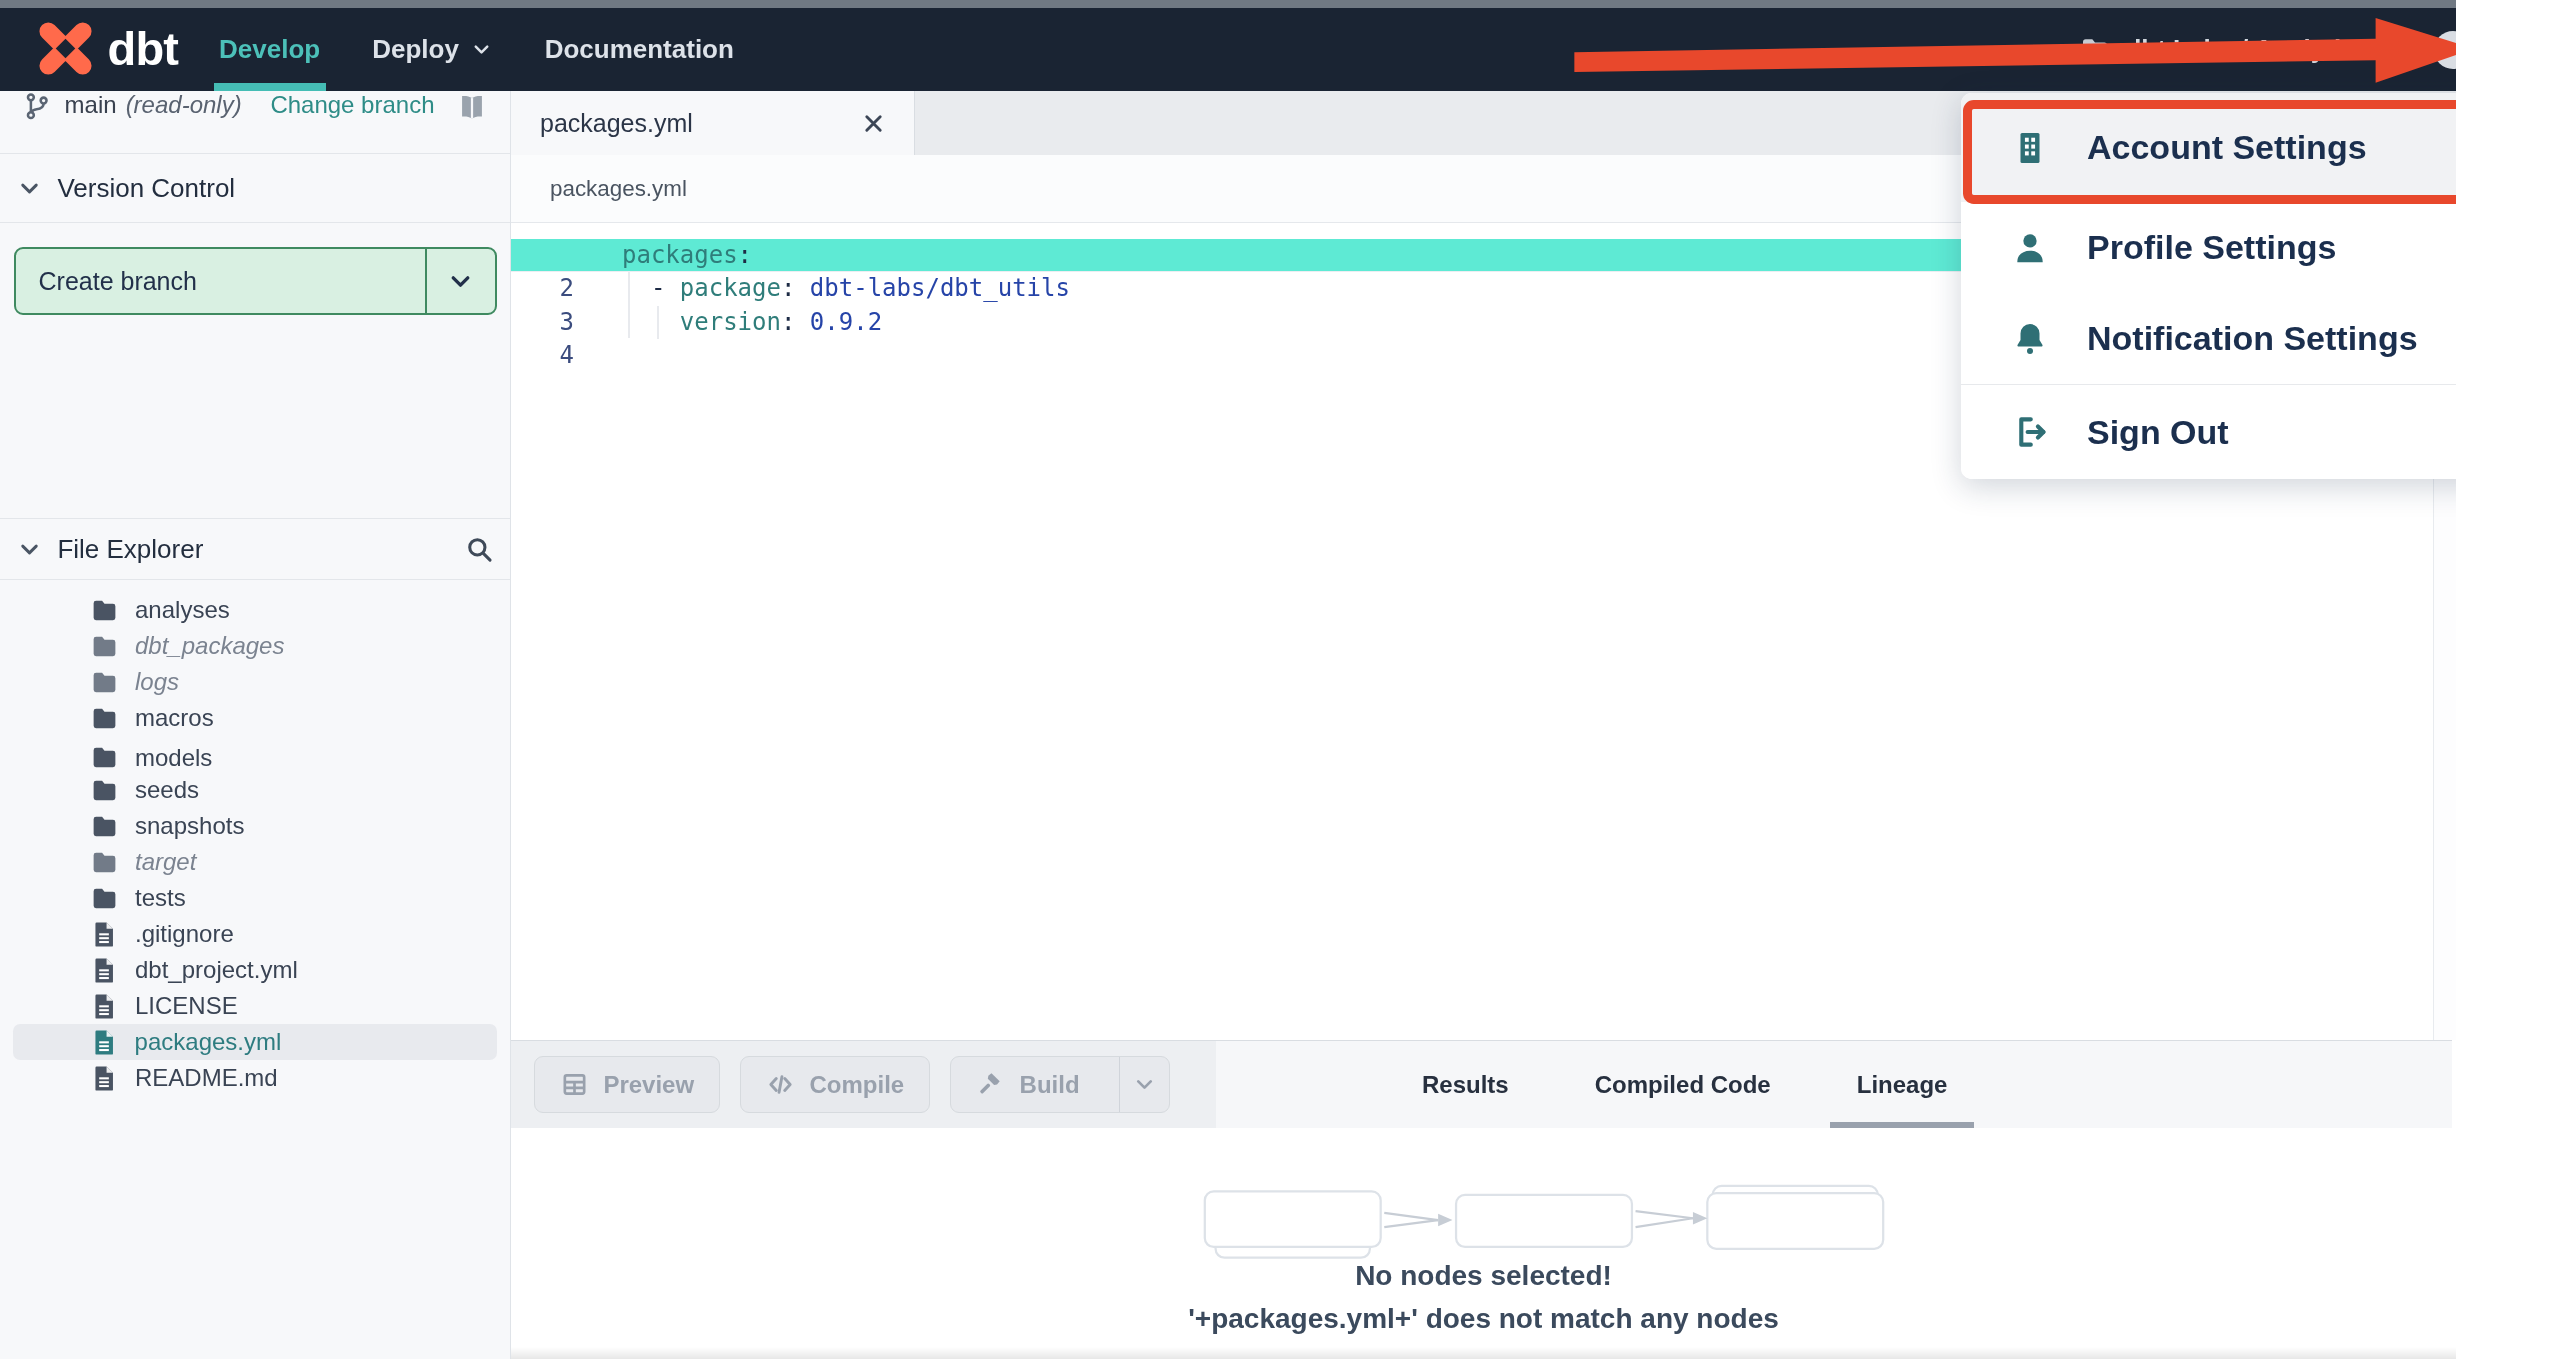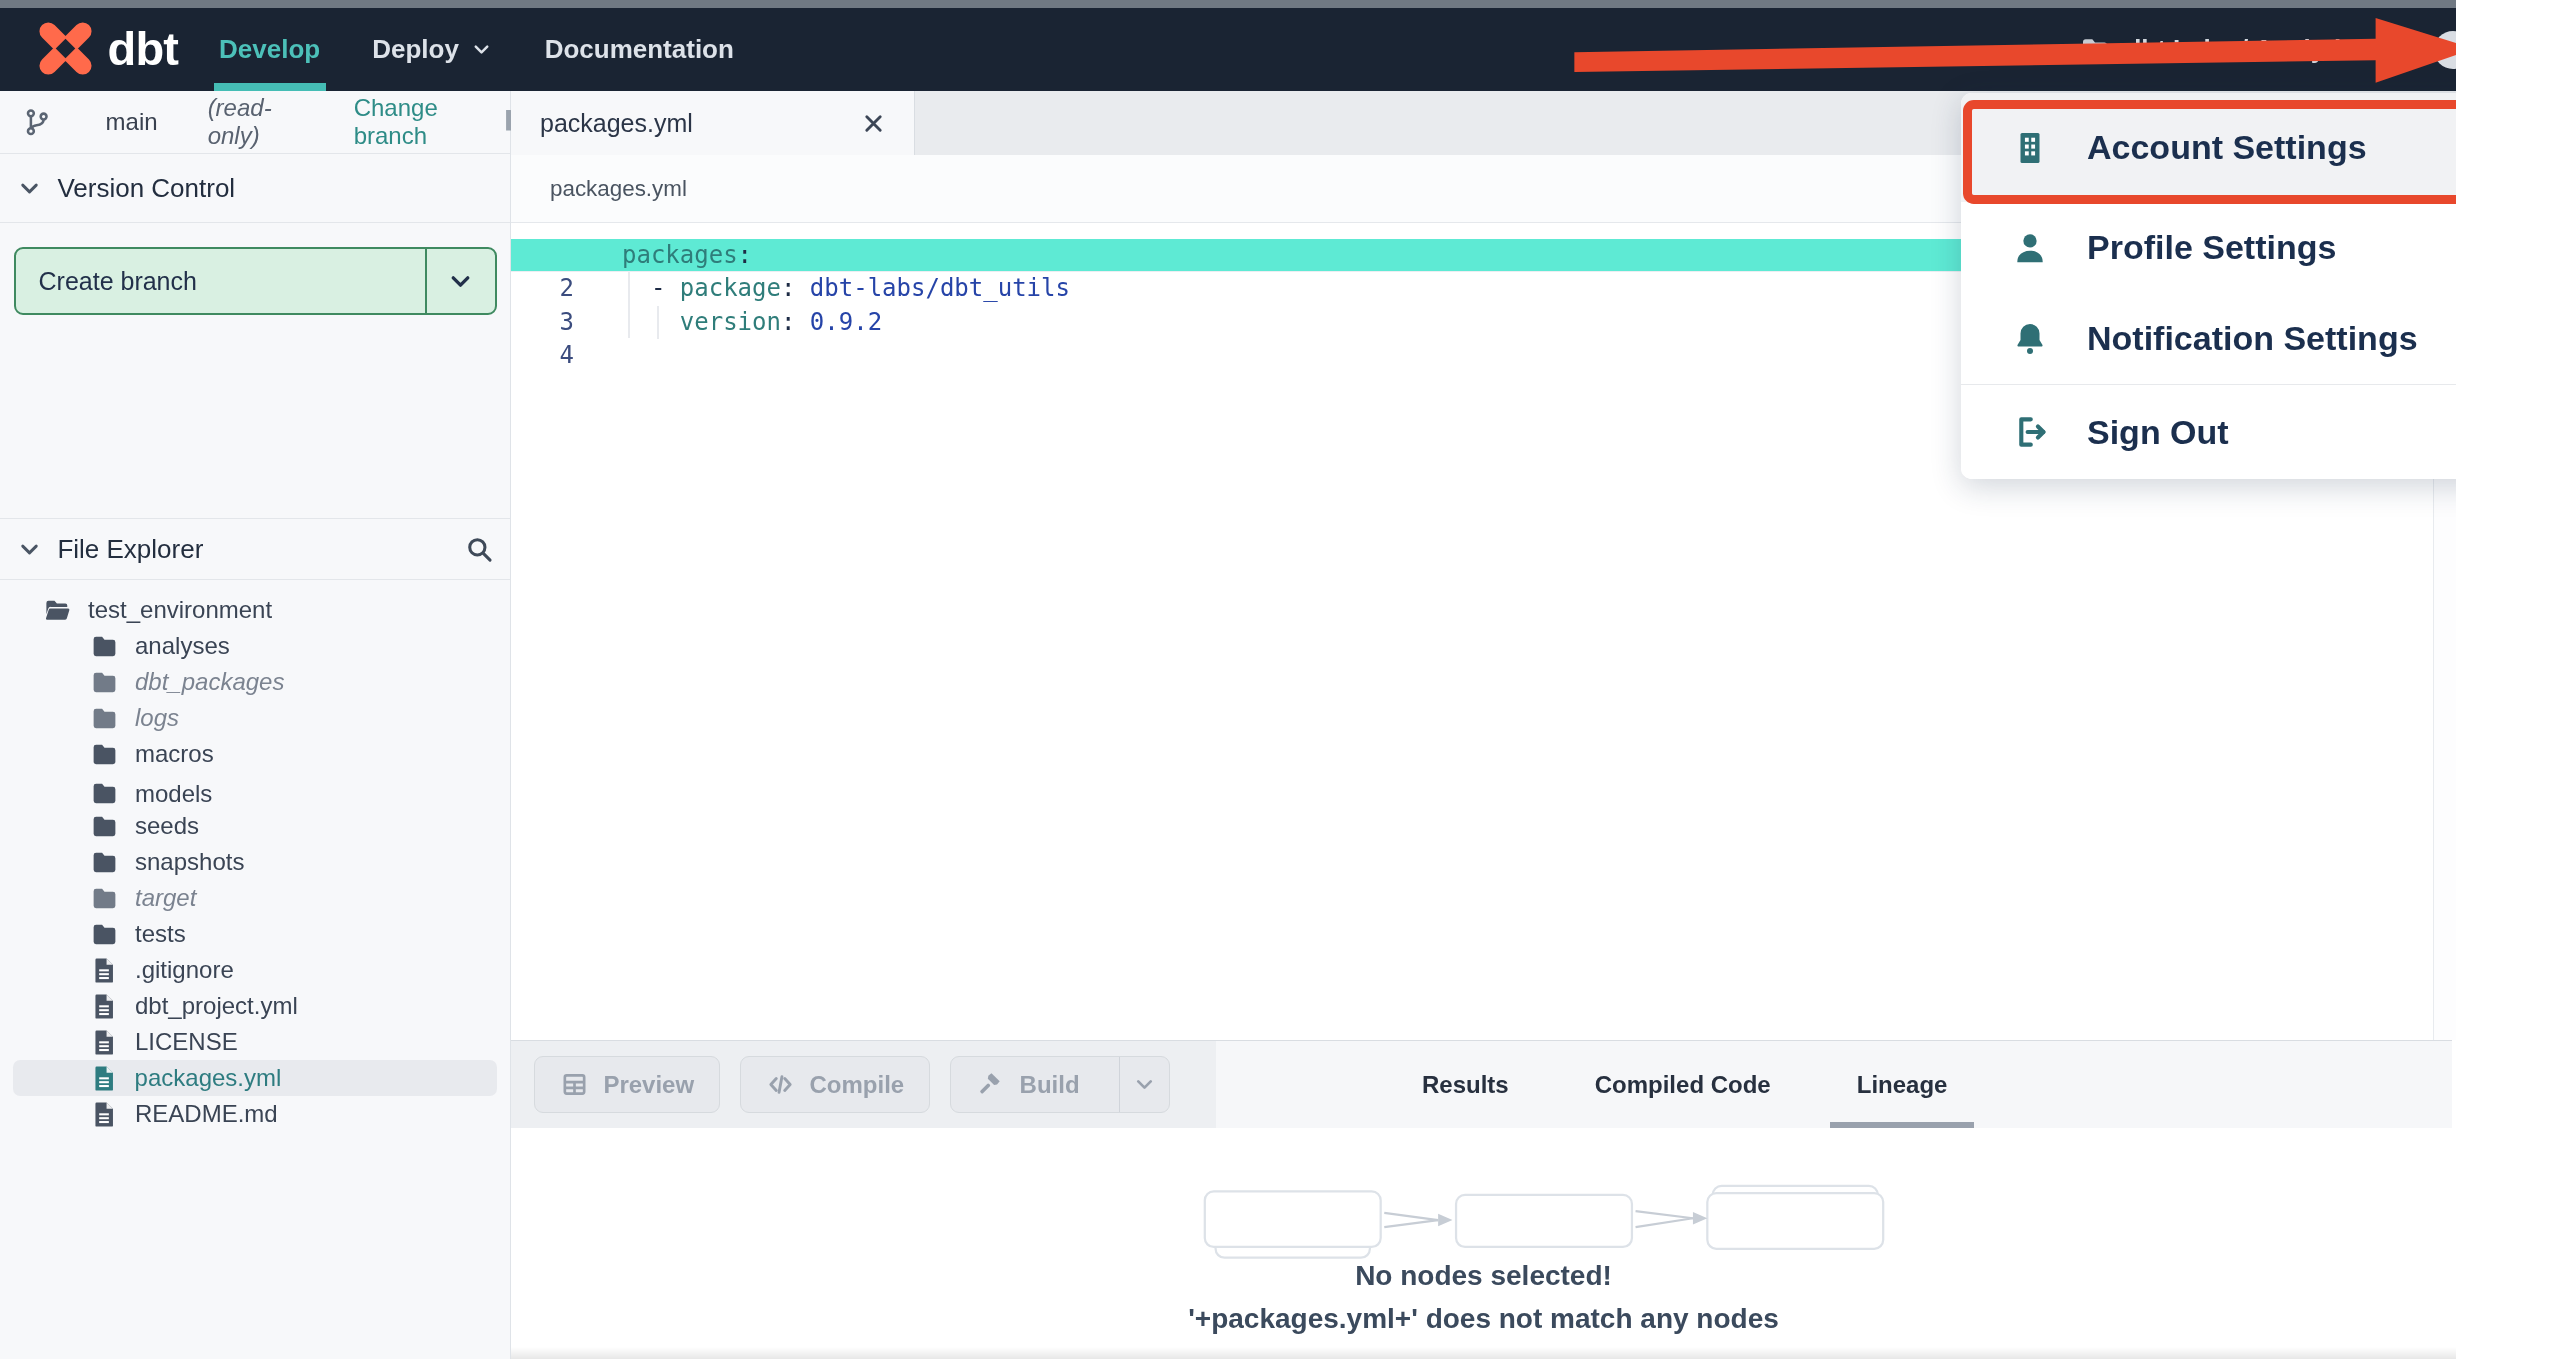--- a/index.html
+++ b/index.html
@@ -23,21 +23,21 @@
   .nav-item .chev { width:23px; height:23px; color:#dde2e9; }
   .account { position:absolute; left:2079px; top:0; height:83px; display:flex; align-items:center; gap:14.4px;
              color:#d3d8df; font-size:26px; font-weight:600; }
   .account .icon { width:32px; height:32px; color:#c7ccd4; }
   .avatar { position:absolute; left:2434px; top:23px; width:38px; height:38px; border-radius:50%; background:#d9dde3; }
   .gear { position:absolute; left:2479px; top:20px; width:43px; height:43px; color:#45c3ba; cursor:pointer; }
 
   
   .sidebar { position:absolute; top:91px; left:0; width:511px; bottom:0; background:#f7f8fa; border-right:1.8px solid #dfe3e8; }
   .branch-row { position:absolute; top:0; left:0; right:0; height:63px; border-bottom:1.8px solid #e3e6ea;
-                display:flex; align-items:center; padding:0 21.5px;gap:41px; }
+                display:flex; align-items:flex-start; padding:0 21.5px; }
   .branch-row .gb { width:30.5px; height:30.5px; color:#5b6573; }
   .branch-name { margin-left:12.6px; font-size:24px; color:#39414f; }
   .branch-ro { margin-left:9px; font-size:24px; font-style:italic; color:#596270; }
   .branch-spacer { flex:1; }
   .change-branch { font-size:24px; color:#2e8c87; cursor:pointer; }
   .book { width:34px; height:34px; color:#9aa3ad; margin-left:20px; }
   .sect-head { position:absolute; left:0; right:0; display:flex; align-items:center; padding:0 16px;
                font-size:26px; font-weight:400; color:#232e3f; border-bottom:1.8px solid #e3e6ea; background:#f7f8fa; }
   .sect-head .chev { width:27px; height:27px; color:#4a5564; margin-right:14.4px; }
   .vc-head { top:63px; height:69px; }
@@ -215,29 +215,20 @@
       <span>File Explorer</span>
       <span class="fe-search">
         <svg viewBox="0 0 24 24" width="30.5" height="30.5" fill="none" stroke="currentColor" stroke-width="2.4" stroke-linecap="round">
             <circle cx="10.5" cy="10.5" r="6"></circle>
             <path d="M15.2 15.2l5.3 5.3"></path>
           </svg>
       </span>
     </div>
 
     <div class="tree" id="tree">
-        <div class="tree-row" style="padding-left: 43px;">
-          <span class="ticon">
-            <svg viewBox="0 0 24 24" fill="currentColor">
-              <path d="M2.8 5.8A1.8 1.8 0 0 1 4.6 4h4.9l2 2.2h7A1.6 1.6 0 0 1 20.1 7.8V9H6.4a2.2 2.2 0 0 0-2.1 1.5L2.8 15z"></path>
-              <path d="M6.1 10.4h14.7a1 1 0 0 1 .96 1.3l-2 6.8a1.5 1.5 0 0 1-1.44 1.1H3.3a.85.85 0 0 1-.82-1.1l2.2-7a1.5 1.5 0 0 1 1.42-1.1z"></path>
-            </svg>
-          </span>
-          <span>test_environment</span>
-        </div>
         <div class="tree-row" style="padding-left: 90px;">
           <span class="ticon">
             <svg viewBox="0 0 24 24" fill="currentColor">
               <path d="M3 6a2 2 0 0 1 2-2h5l2 2.4h7a2 2 0 0 1 2 2V18a2 2 0 0 1-2 2H5a2 2 0 0 1-2-2z"></path>
             </svg>
           </span>
           <span>analyses</span>
         </div>
         <div class="tree-row muted" style="padding-left: 90px;">
           <span class="ticon">

